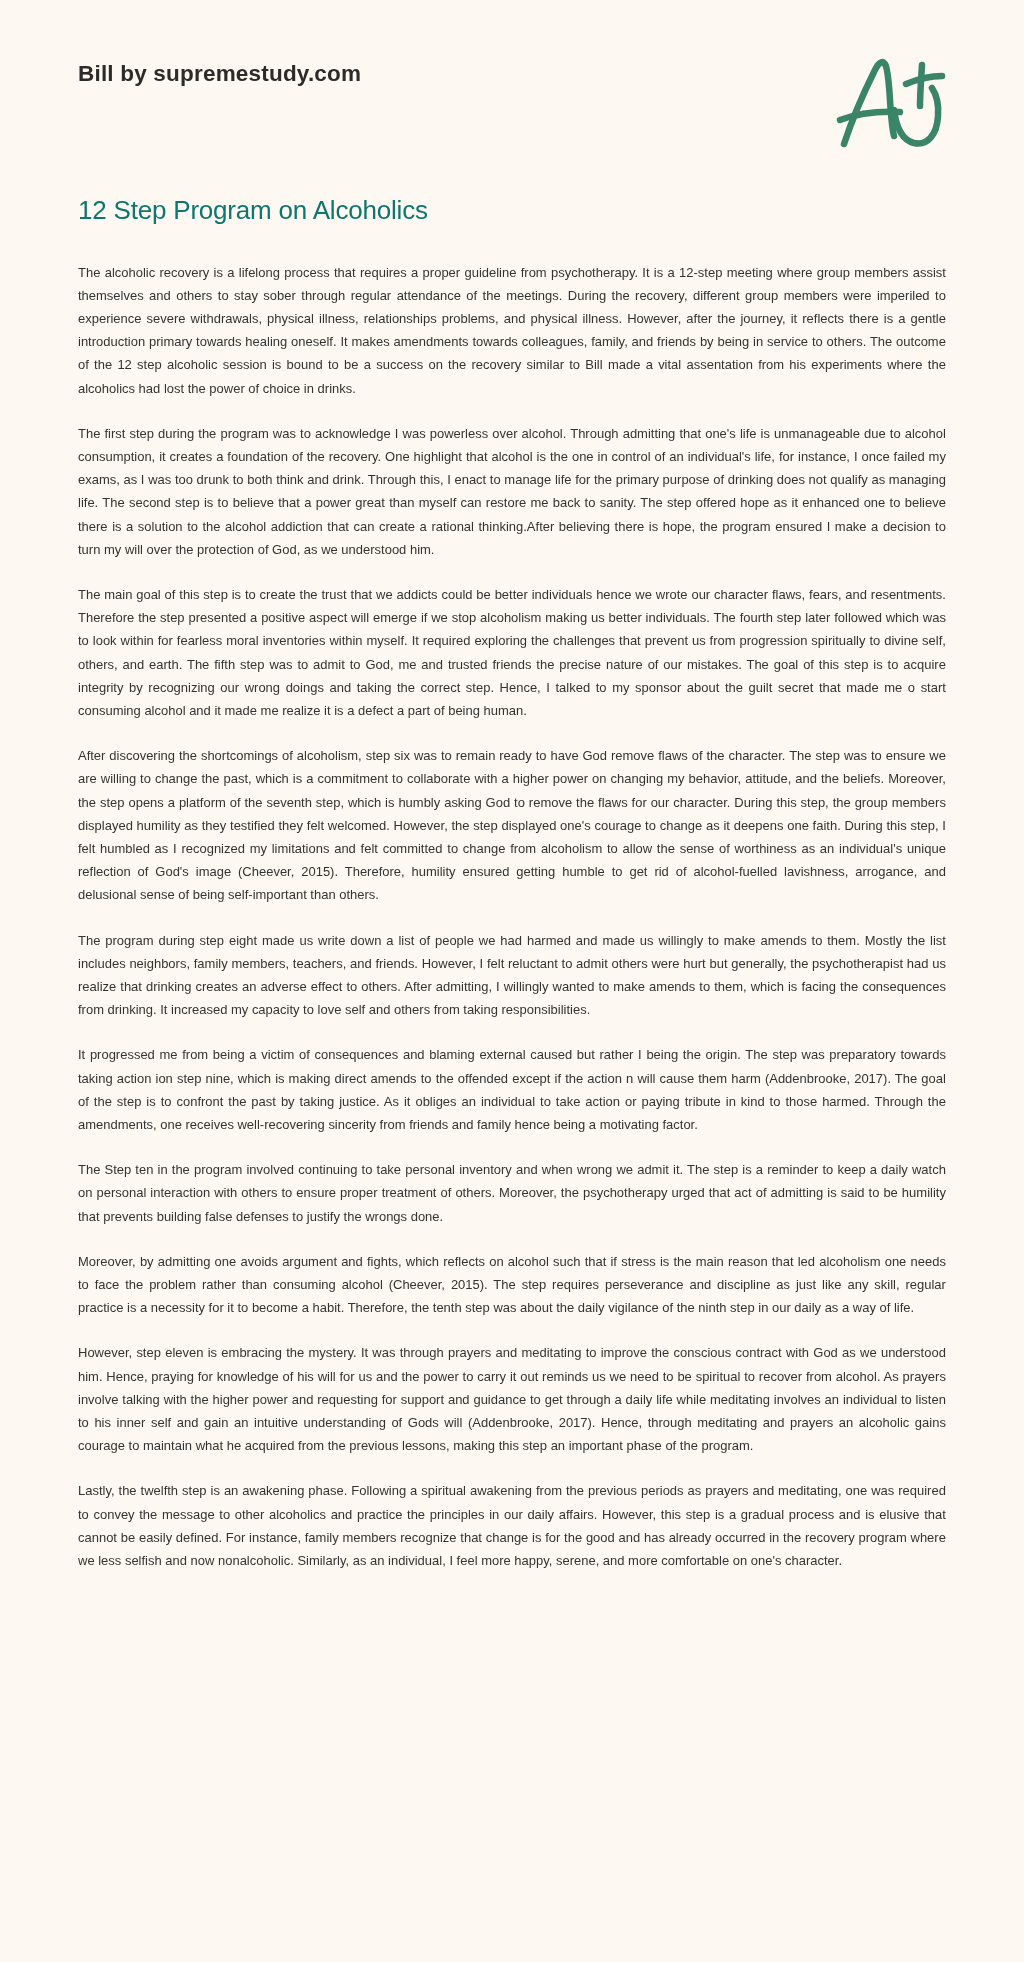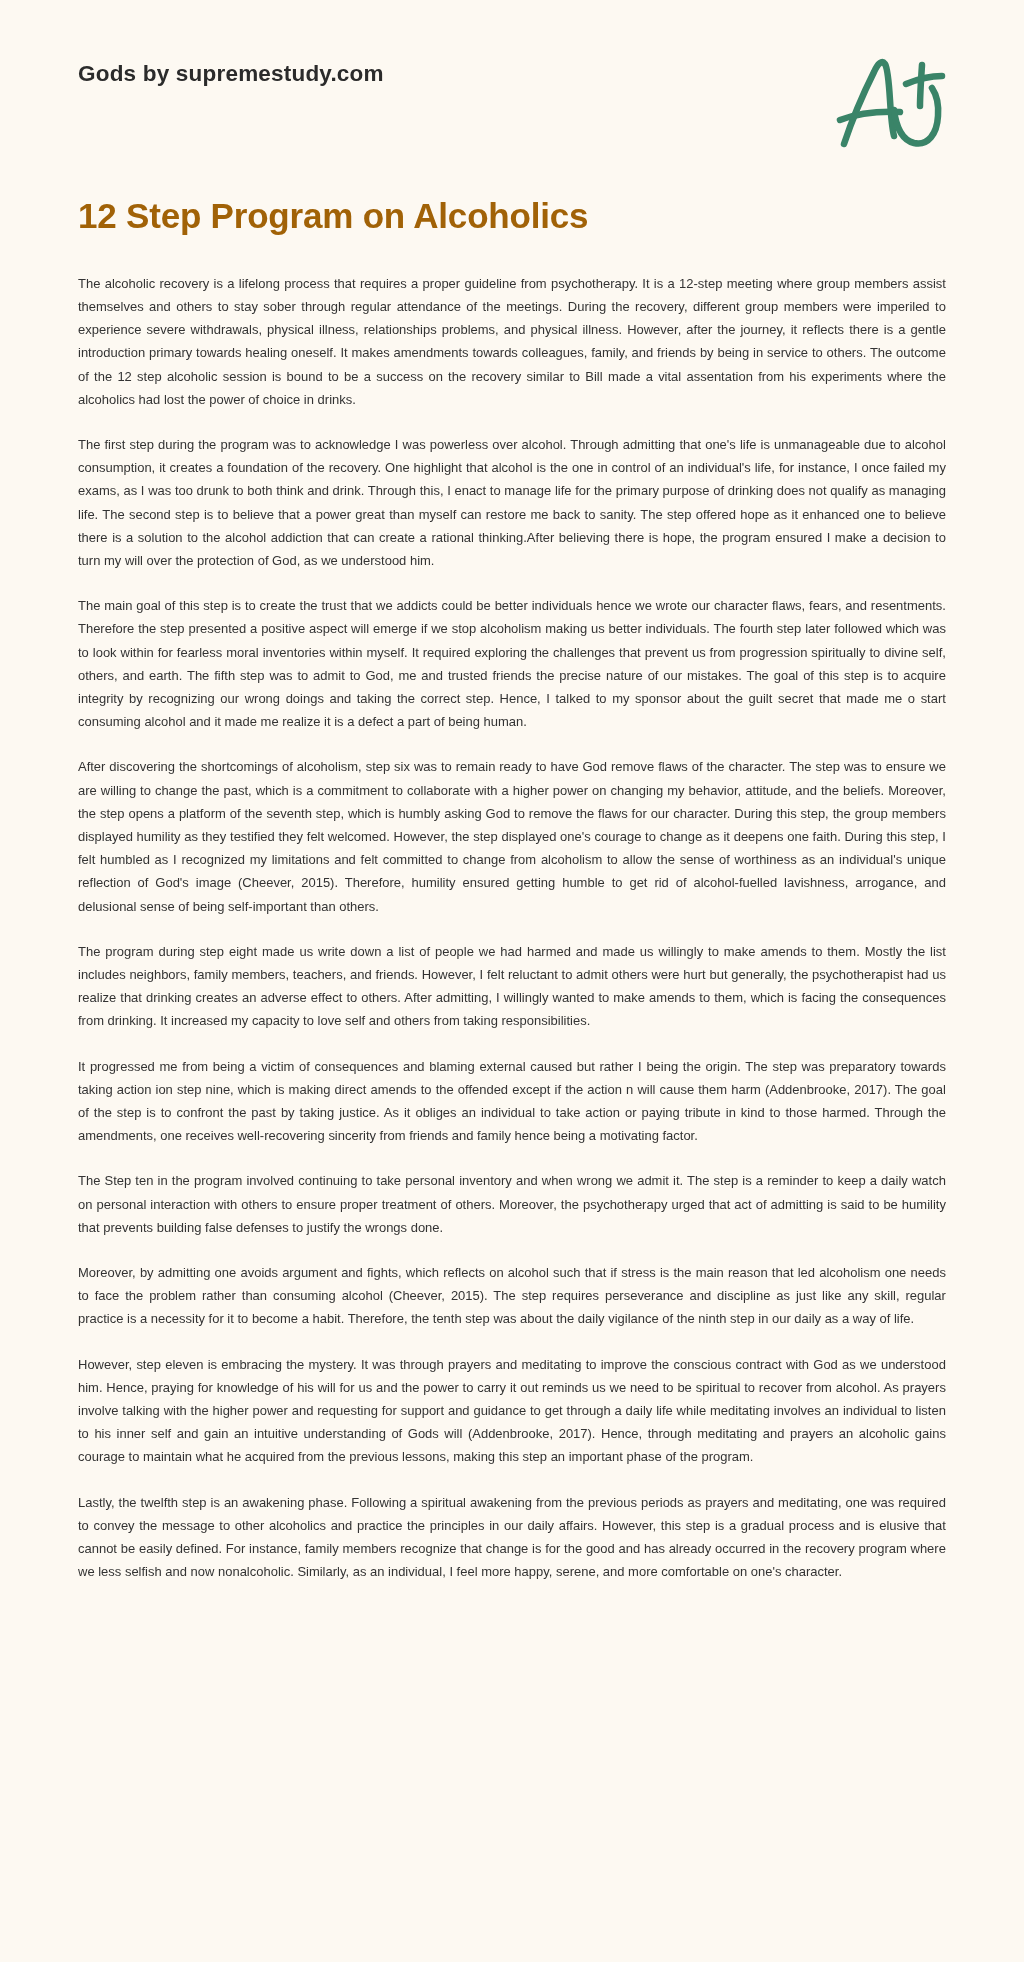--- a/index.html
+++ b/index.html
@@ -61,23 +61,23 @@
     width: 130px;
     height: 105px;
     display: block;
   }
 
   
   .article {
     padding: 44px 78px 60px 78px;
   }
   .doc-title {
-    font-size: 35px;
-    font-weight: bold;
-    color: #a16207;
+    font-size: 26px;
+    font-weight: normal;
+    color: #0f766e;
     margin: 0 0 34px 0;
     line-height: 1.25;
     letter-spacing: -0.2px;
   }
   .para {
     font-family: "Liberation Sans Narrow", "Liberation Sans", "DejaVu Sans", sans-serif;
     font-stretch: condensed;
     font-size: 13.6px;
     line-height: 23.2px;
     text-align: justify;
@@ -89,21 +89,21 @@
     width: 104.7%;
   }
   .para:last-child { margin-bottom: 0; }
 </style>
 </head>
 <body>
 
 <div class="page">
 
   <div class="header">
-    <h1 class="brand-title">Gods by supremestudy.com</h1>
+    <h1 class="brand-title">Bill by supremestudy.com</h1>
 
     <svg class="logo" viewBox="0 0 130 105" aria-hidden="true">
       <g fill="none" stroke="#3a8468" stroke-width="6.5" stroke-linecap="round" stroke-linejoin="round">
 
         <path d="M18 96 C 26 72, 38 44, 48 24 C 52 15, 56 12, 59 16 C 62 21, 63 36, 64 52 C 65 68, 66 80, 68 88"></path>
         <path d="M14 72 C 30 66, 52 63, 74 64"></path>
 
         <path d="M80 36 C 92 31, 106 28, 116 28"></path>
         <path d="M96 17 C 95 32, 94 48, 94 58"></path>
         <path d="M68 62 C 70 78, 76 92, 88 95 C 102 98, 111 86, 112 68 C 113 55, 110 46, 106 40"></path>

